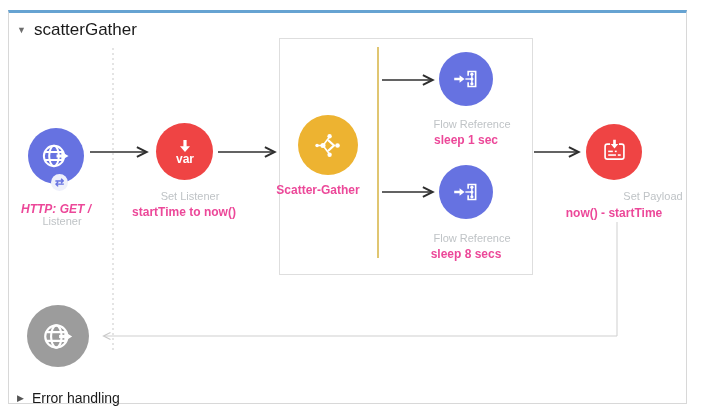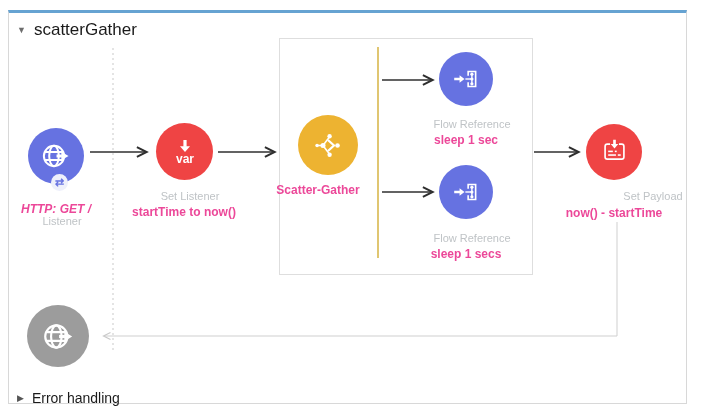--- a/index.html
+++ b/index.html
@@ -135,21 +135,21 @@
     <polygon points="3,12.8 8,12.8 8,10.4 12.6,14 8,17.6 8,15.2 3,15.2" fill="#ffffff"></polygon>
     <path d="M16,11 V7 H23 V21 H16 V17" fill="none" stroke="#ffffff" stroke-width="1.5"></path>
     <line x1="13.4" y1="14" x2="19.5" y2="14" stroke="#ffffff" stroke-width="1.3"></line>
     <line x1="19.5" y1="9.5" x2="19.5" y2="18.5" stroke="#ffffff" stroke-width="1.3"></line>
     <circle cx="19.5" cy="9.5" r="1.5" fill="#ffffff"></circle>
     <circle cx="19.5" cy="14" r="1.5" fill="#ffffff"></circle>
     <circle cx="19.5" cy="18.5" r="1.5" fill="#ffffff"></circle>
   </svg>
 </div>
 <div class="lbl lbl-type" style="left:466px;top:232px;">Flow Reference</div>
-<div class="lbl lbl-op" style="left:466px;top:248px;">sleep 1 secs</div>
+<div class="lbl lbl-op" style="left:466px;top:248px;">sleep 8 secs</div>
 
 <div class="node-circle c-green" style="left:586px;top:124px;width:56px;height:56px;">
   <svg width="31" height="31" viewBox="0 0 28 28">
     <path d="M10,6.5 H7.5 Q5.5,6.5 5.5,8.5 V18 Q5.5,20 7.5,20 H20.5 Q22.5,20 22.5,18 V8.5 Q22.5,6.5 20.5,6.5 H18" fill="none" stroke="#ffffff" stroke-width="1.5"></path>
     <polygon points="12.8,2.5 15.2,2.5 15.2,6.3 17.4,6.3 14,10.4 10.6,6.3 12.8,6.3" fill="#ffffff"></polygon>
     <g stroke="#ffffff" stroke-width="1.4">
       <line x1="8.3" y1="13" x2="12.5" y2="13"></line>
       <line x1="14.3" y1="13" x2="16" y2="13"></line>
       <line x1="8.3" y1="16.3" x2="15.3" y2="16.3"></line>
       <line x1="17" y1="16.3" x2="19.6" y2="16.3"></line>

